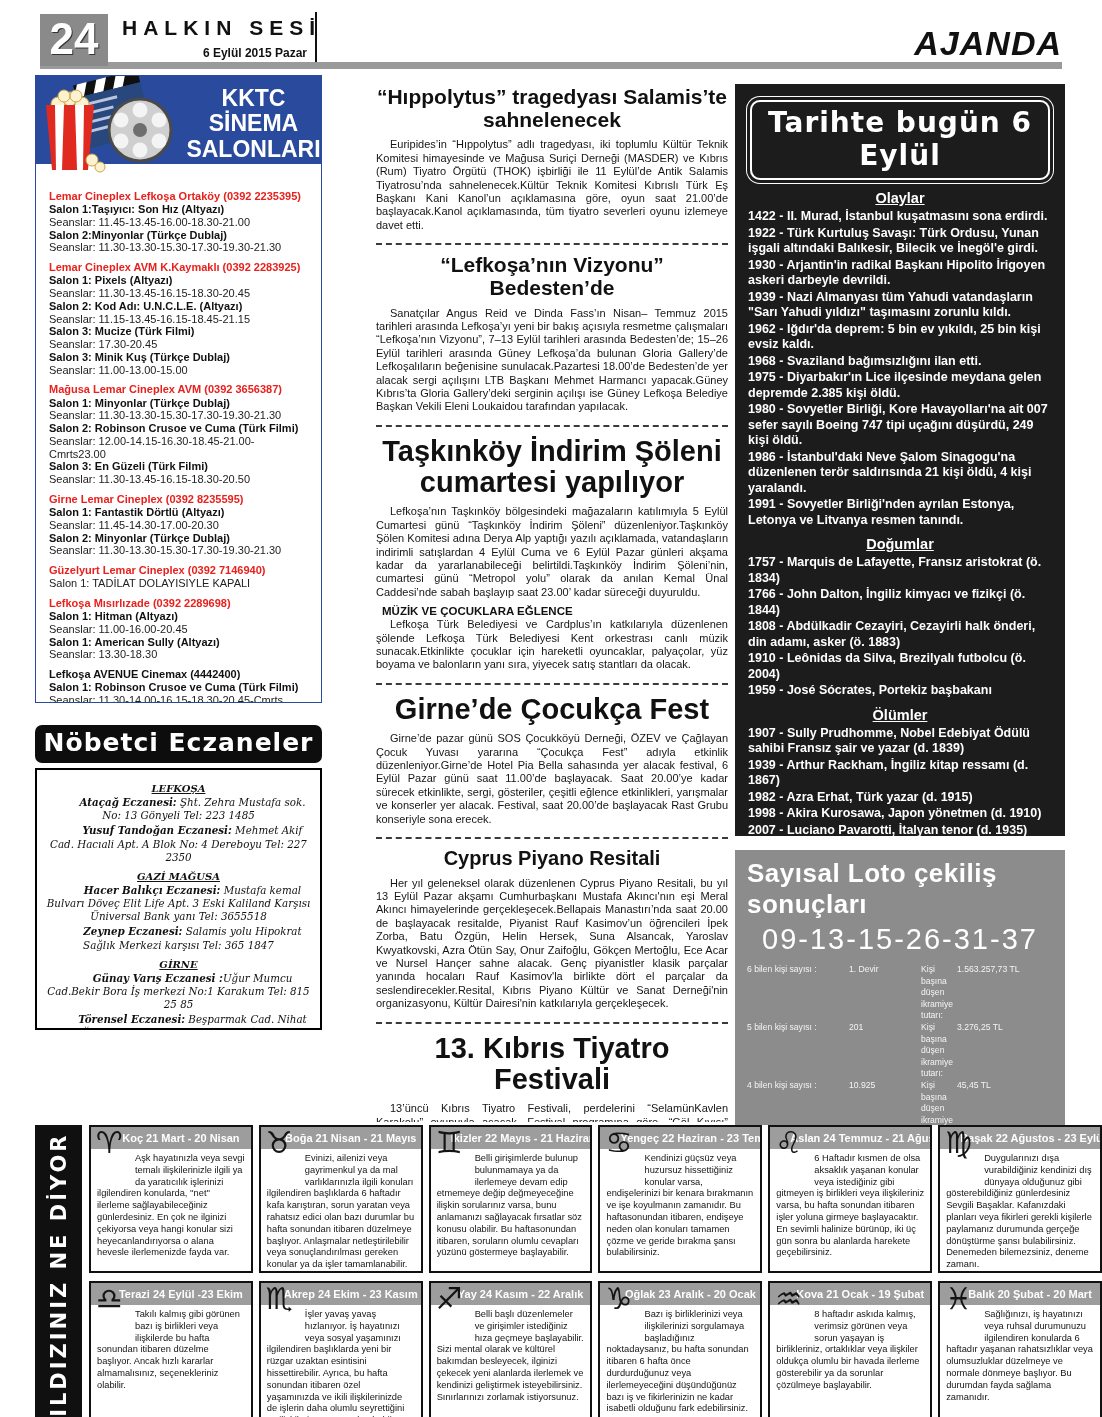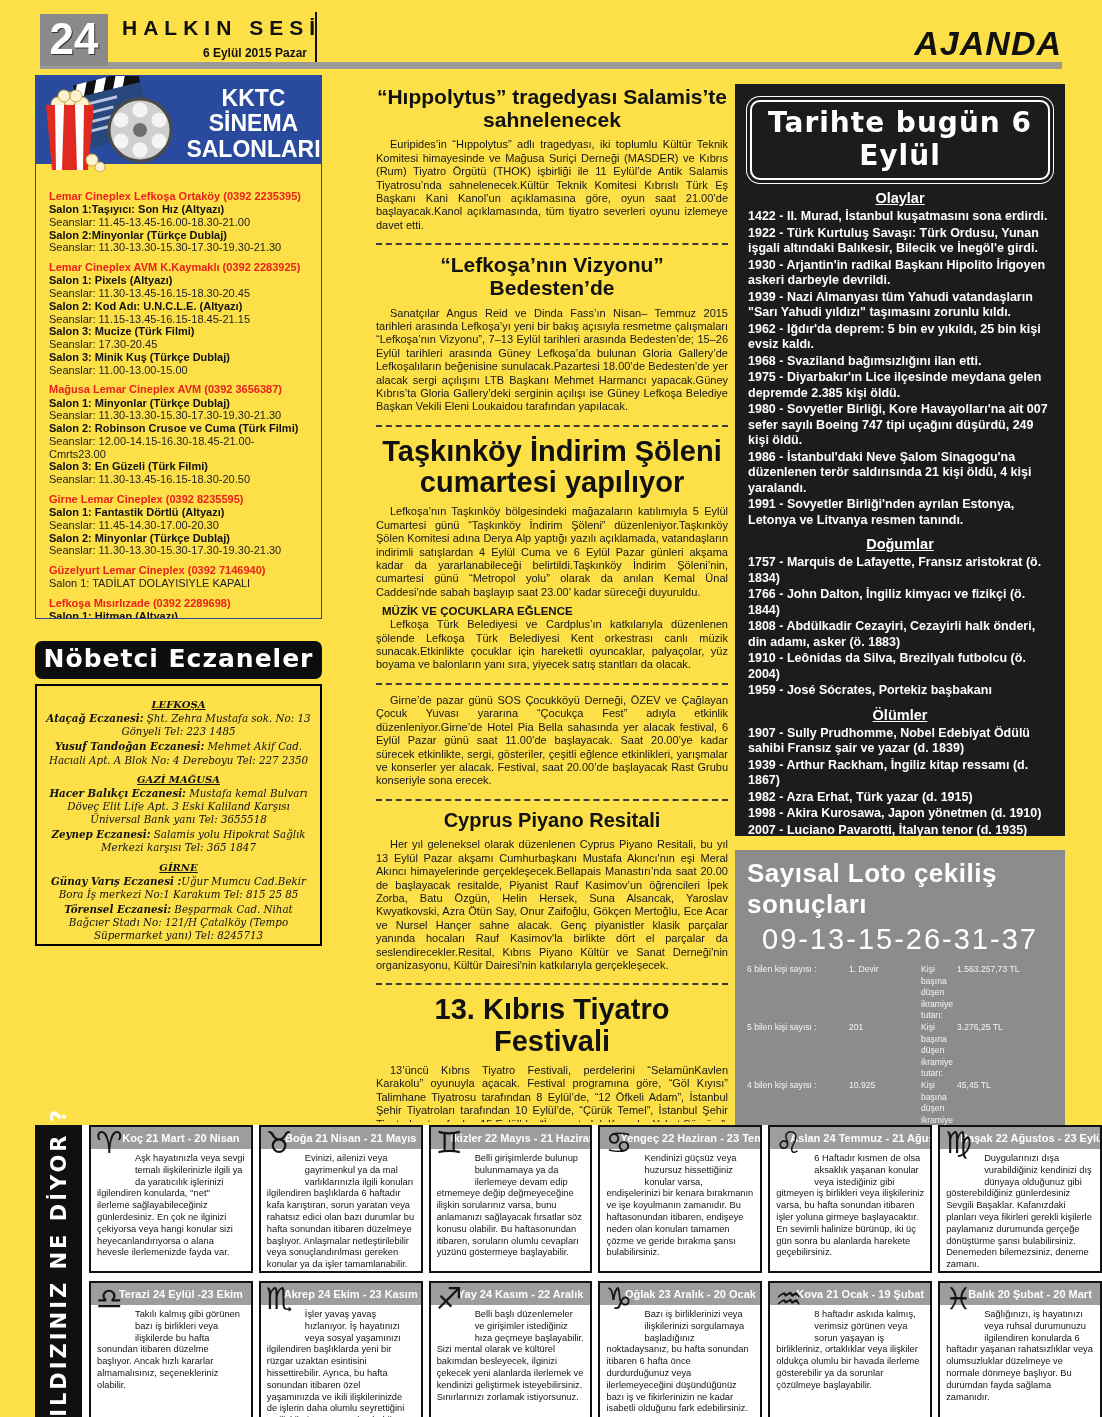--- a/index.html
+++ b/index.html
@@ -1,59 +1,59 @@
 <!DOCTYPE html>
 <html><head>
 <meta charset="utf-8">
 <style>
   * { margin:0; padding:0; box-sizing:border-box; }
   body { background:#e8e8e8; }
   .page {
     position:relative; width:1102px; height:1417px; margin:0 auto;
-    background:#fde047; overflow:hidden;
+    background:#ffffff; overflow:hidden;
     font-family:"Liberation Sans", sans-serif; color:#111;
   }
   
   .hdr { position:absolute; left:0; top:0; width:1102px; height:75px; }
   .hdr-bar { position:absolute; left:40px; top:62px; width:1022px; height:7px; background:#9a9a9a; }
   .pagenum { position:absolute; left:40px; top:14px; width:68px; height:52px; background:#8a8a8a;
              color:#fff; font-size:44px; font-weight:bold; text-align:center; line-height:50px;
              text-shadow:1px 1px 0 #333; }
   .masthead { position:absolute; left:122px; top:16px; width:185px; }
   .masthead .title { font-size:21px; font-weight:bold; letter-spacing:6px; white-space:nowrap; }
   .masthead .date  { font-size:12px; font-weight:bold; text-align:right; margin-top:6px; }
   .hdr-div { position:absolute; left:315px; top:12px; width:2px; height:50px; background:#111; }
   .section-name { position:absolute; right:40px; top:24px; font-size:34px; font-weight:900;
                   font-style:italic; letter-spacing:1px; }
   
   .col-left  { position:absolute; left:35px;  top:75px; width:287px; }
   .col-mid   { position:absolute; left:332px; top:84px; width:396px; height:1038px; overflow:hidden; }
   .col-right { position:absolute; left:735px; top:84px; width:330px; height:1046px; overflow:hidden; }
   
-  .cinema-box { border:1px solid #2a4b9d; height:544px; overflow:hidden; }
+  .cinema-box { border:1px solid #2a4b9d; height:628px; overflow:hidden; }
   .cinema-head { position:relative; background:#2a4b9d; height:88px; }
   .cinema-art { position:absolute; left:0px; top:-4px; width:150px; height:104px; z-index:2; }
   .cinema-title { margin-left:150px; padding-top:10px; color:#fff; font-weight:bold;
                   font-size:23px; line-height:1.1; text-align:center; }
   .cinema-list { padding:26px 10px 6px 13px; }
   .venue { margin-bottom:7px; }
   .venue-name { font-size:11px; font-weight:bold; line-height:1.2; }
   .venue-name.red { color:#e8211d; }
   .venue-name.blk { color:#111; }
   .film  { font-size:11px; font-weight:bold; line-height:1.16; }
   .seans { font-size:11px; line-height:1.16; color:#222; }
   
   .ecz-banner { margin-top:22px; background:#0d0d0d; color:#fff; height:38px; border-radius:7px;
                 font-size:25px; font-weight:bold; text-align:center; line-height:36px;
                 letter-spacing:1px; font-family:"DejaVu Sans", sans-serif; }
   .ecz-box { border:2px solid #000; margin-top:5px; padding:6px 8px; height:262px; overflow:hidden;
              font-family:"DejaVu Serif", serif; font-style:italic; text-align:center; }
   .ecz-city { font-size:10px; font-weight:bold; text-decoration:underline; margin:7px 0 2px; }
   .ecz-entry { font-size:10.3px; line-height:1.28; margin-bottom:2px; }
-  .ecz-entry b { font-weight:bold; }
+  .ecz-entry b { font-weight:bold;margin-left:28px; }
   
   .article { text-align:justify;margin-left:44px; }
   .art-title { text-align:center; font-weight:bold; line-height:1.08; margin:2px 0 7px; }
   .article.md .art-title { font-size:21px; }
   .article.lg .art-title { font-size:29px; }
   .article.sm .art-title { font-size:20px; }
   .art-body { font-size:11px; line-height:1.22; text-indent:14px; color:#151515; }
   .art-sub  { font-size:11.5px; font-weight:bold; margin:6px 0 1px; text-indent:6px; }
   .art-sep  { border-top:2px dashed #3a3a3a; margin:11px 0 9px; }
   .article:last-child .art-sep { display:none; }
@@ -309,20 +309,21 @@
         <div class="art-sep"></div>
       </div>
       <div class="article lg">
         <div class="art-title">Taşkınköy İndirim Şöleni cumartesi yapılıyor</div>
         <div class="art-body">Lefkoşa’nın Taşkınköy bölgesindeki mağazaların katılımıyla 5 Eylül Cumartesi günü “Taşkınköy İndirim Şöleni” düzenleniyor.Taşkınköy Şölen Komitesi adına Derya Alp yaptığı yazılı açıklamada, vatandaşların indirimli satışlardan 4 Eylül Cuma ve 6 Eylül Pazar günleri akşama kadar da yararlanabileceği belirtildi.Taşkınköy İndirim Şöleni’nin, cumartesi günü “Metropol yolu” olarak da anılan Kemal Ünal Caddesi’nde sabah başlayıp saat 23.00’ kadar süreceği duyuruldu.</div>
         <div class="art-sub">MÜZİK VE ÇOCUKLARA EĞLENCE</div>
         <div class="art-body">Lefkoşa Türk Belediyesi ve Cardplus’ın katkılarıyla düzenlenen şölende Lefkoşa Türk Belediyesi Kent orkestrası canlı müzik sunacak.Etkinlikte çocuklar için hareketli oyuncaklar, palyaçolar, yüz boyama ve balonların yanı sıra, yiyecek satış stantları da olacak.</div>
         <div class="art-sep"></div>
       </div>
       <div class="article lg">
+        <div class="art-title">Girne’de Çocukça Fest</div>
         <div class="art-body">Girne’de pazar günü SOS Çocukköyü Derneği, ÖZEV ve Çağlayan Çocuk Yuvası yararına “Çocukça Fest” adıyla etkinlik düzenleniyor.Girne’de Hotel Pia Bella sahasında yer alacak festival, 6 Eylül Pazar günü saat 11.00’de başlayacak. Saat 20.00’ye kadar sürecek etkinlikte, sergi, gösteriler, çeşitli eğlence etkinlikleri, yarışmalar ve konserler yer alacak. Festival, saat 20.00’de başlayacak Rast Grubu konseriyle sona erecek.</div>
         <div class="art-sub"></div>
         <div class="art-body"></div>
         <div class="art-sep"></div>
       </div>
       <div class="article sm">
         <div class="art-title">Cyprus Piyano Resitali</div>
         <div class="art-body">Her yıl geleneksel olarak düzenlenen Cyprus Piyano Resitali, bu yıl 13 Eylül Pazar akşamı Cumhurbaşkanı Mustafa Akıncı'nın eşi  Meral Akıncı himayelerinde gerçekleşecek.Bellapais Manastırı’nda saat 20.00 de başlayacak resitalde, Piyanist Rauf Kasimov’un öğrencileri İpek Zorba, Batu Özgün, Helin Hersek, Suna Alsancak, Yaroslav Kwyatkovski, Azra Ötün Say, Onur Zaifoğlu, Gökçen Mertoğlu, Ece Acar ve Nursel Hançer sahne alacak. Genç piyanistler klasik parçalar yanında hocaları Rauf Kasimov'la birlikte dört el parçalar da seslendirecekler.Resital, Kıbrıs Piyano Kültür ve Sanat Derneği'nin organizasyonu, Kültür Dairesi'nin katkılarıyla gerçekleşecek.</div>
         <div class="art-sub"></div>
         <div class="art-body"></div>

